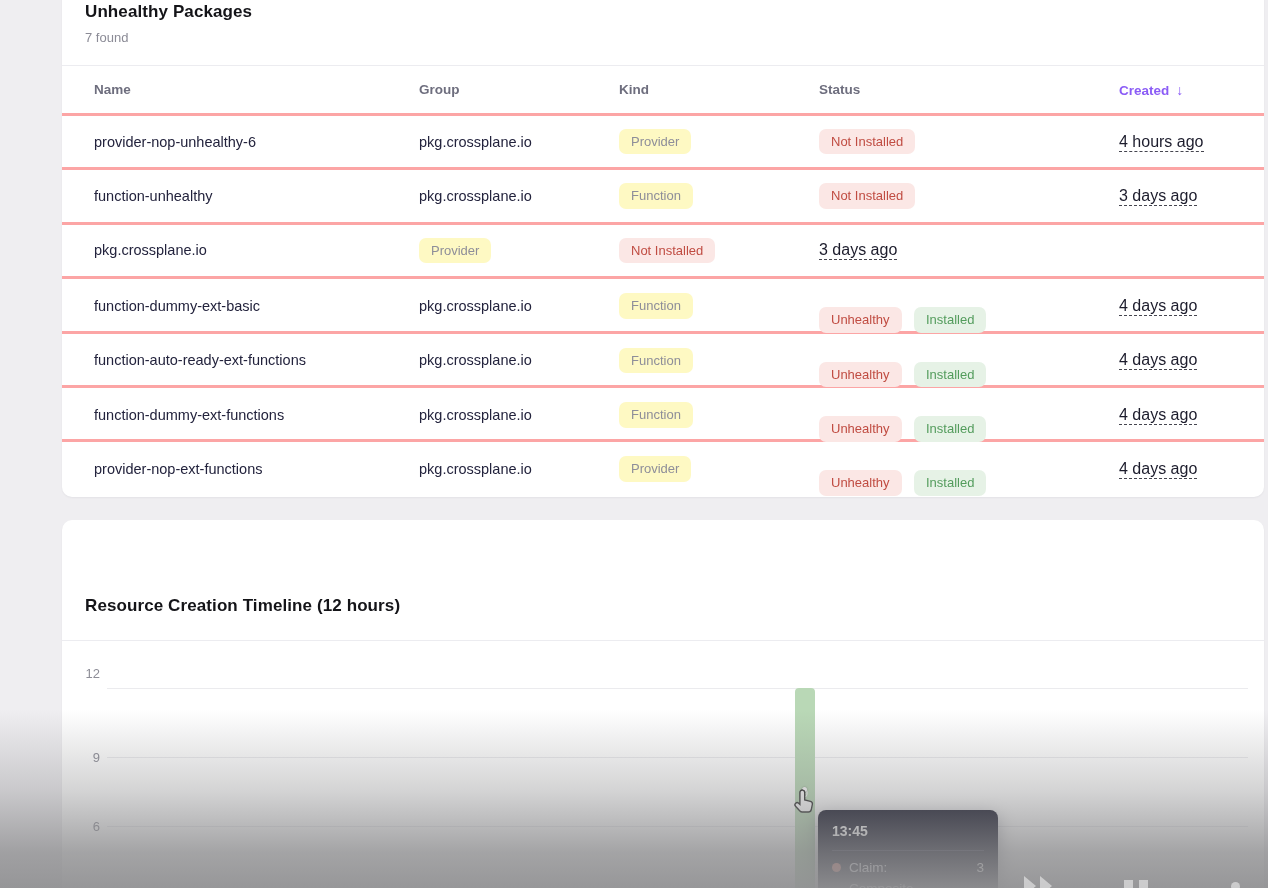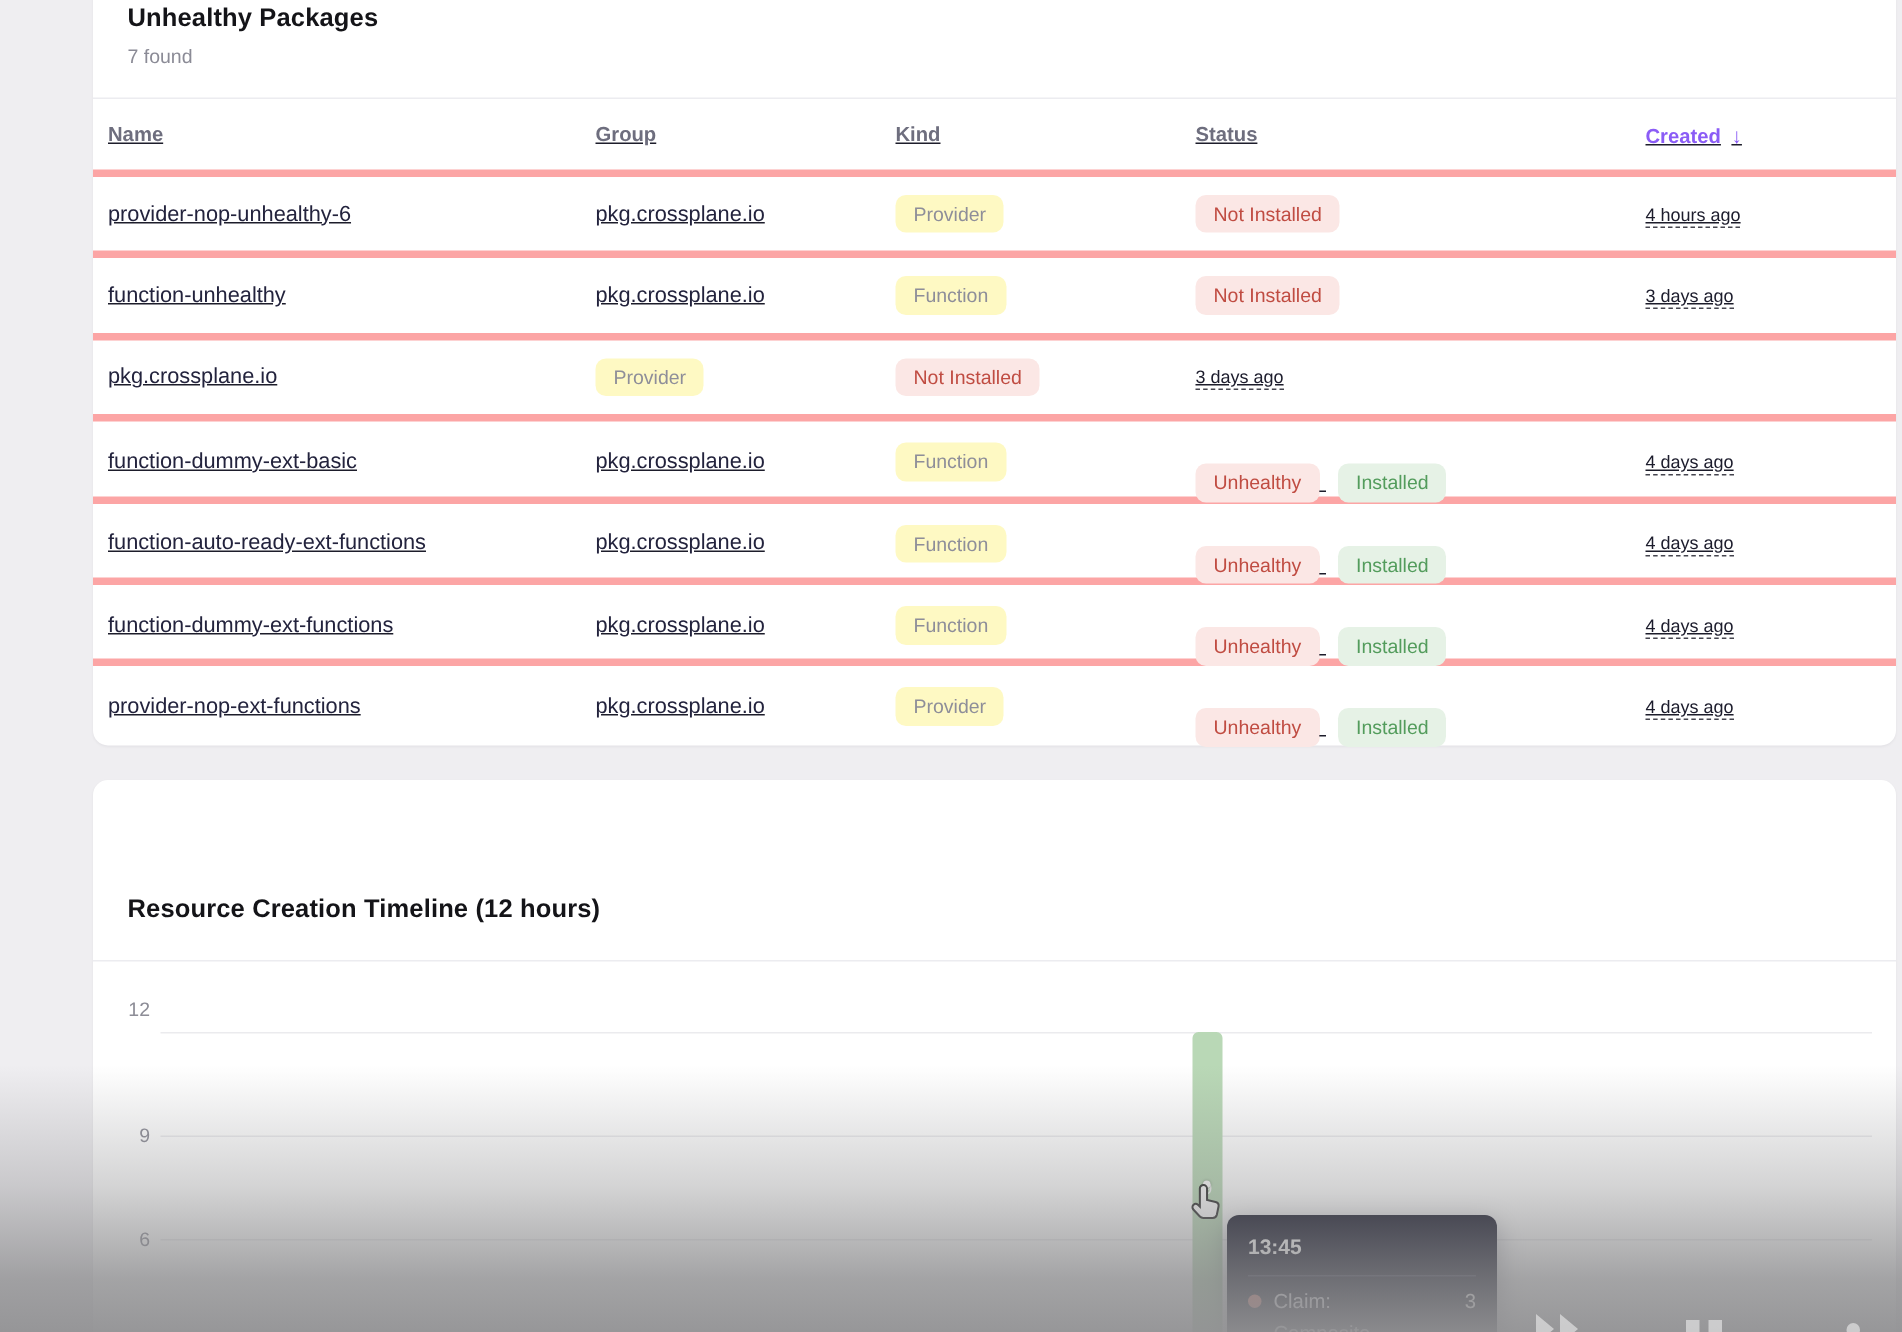--- a/index.html
+++ b/index.html
@@ -20,38 +20,38 @@
   
   #packages-card { top:-30px; height:527px; }
   .card-head { padding:32px 24px 20px 23px; }
   .card-title { font-size:17px; font-weight:700; color:#141418; letter-spacing:.1px; }
   .card-sub { font-size:13px; color:#8b8b96; margin-top:8px; }
   .divider { border-top:1px solid #ececf0; }
   .tgrid {
     display:grid;
     grid-template-columns:325px 200px 200px 300px 1fr;
     align-items:center;
-    padding-left:10px; padding-right:20px;text-decoration:underline;
+    padding-left:32px; padding-right:20px;
   }
   .thead { height:47px; }
   .th { font-size:13.5px; font-weight:600; color:#6e6e7e; }
   .th-created { color:#8b5cf6; cursor:pointer; }
   .sort-arrow { font-size:14px; margin-left:7px; color:#8b5cf6; }
-  .trow { height:54.4px; border-top:5px solid #fca5a5; cursor:pointer; }
+  .trow { height:54.4px; border-top:3px solid #fca5a5; cursor:pointer; }
   .cell-name { font-size:14.5px; color:#23233d; }
   .cell-group { font-size:14.5px; color:#23233d; }
   .badge {
     display:inline-block; padding:5px 12px; border-radius:7px;
     font-size:13px; line-height:1.2; white-space:nowrap;
   }
   .badge-kind { background:#fef9c3; color:#8e8e99; }
   .badge-red  { background:#fbe7e5; color:#c04c42; }
   .badge-green{ background:#e6f2e6; color:#539c5c; margin-left:8px;margin-top:28px; }
   .cell-created span {
-    font-size:12px; color:#1c1c2c;
+    font-size:16px; color:#1c1c2c;
     border-bottom:1.5px dashed #45454f; padding-bottom:1px; cursor:pointer;
   }
   
   #chart-card { top:520px; height:520px; }
   #chart-card .card-head { padding:28px 24px 24px 23px;margin-top:48px; }
   .chart-area { position:relative; height:420px; }
   .gridline { position:absolute; left:45px; right:16px; height:1px; background:#ebebee; }
   .ylabel {
     position:absolute; width:38px; text-align:right;
     font-size:13px; color:#8d8d97; transform:translateY(-50%);

